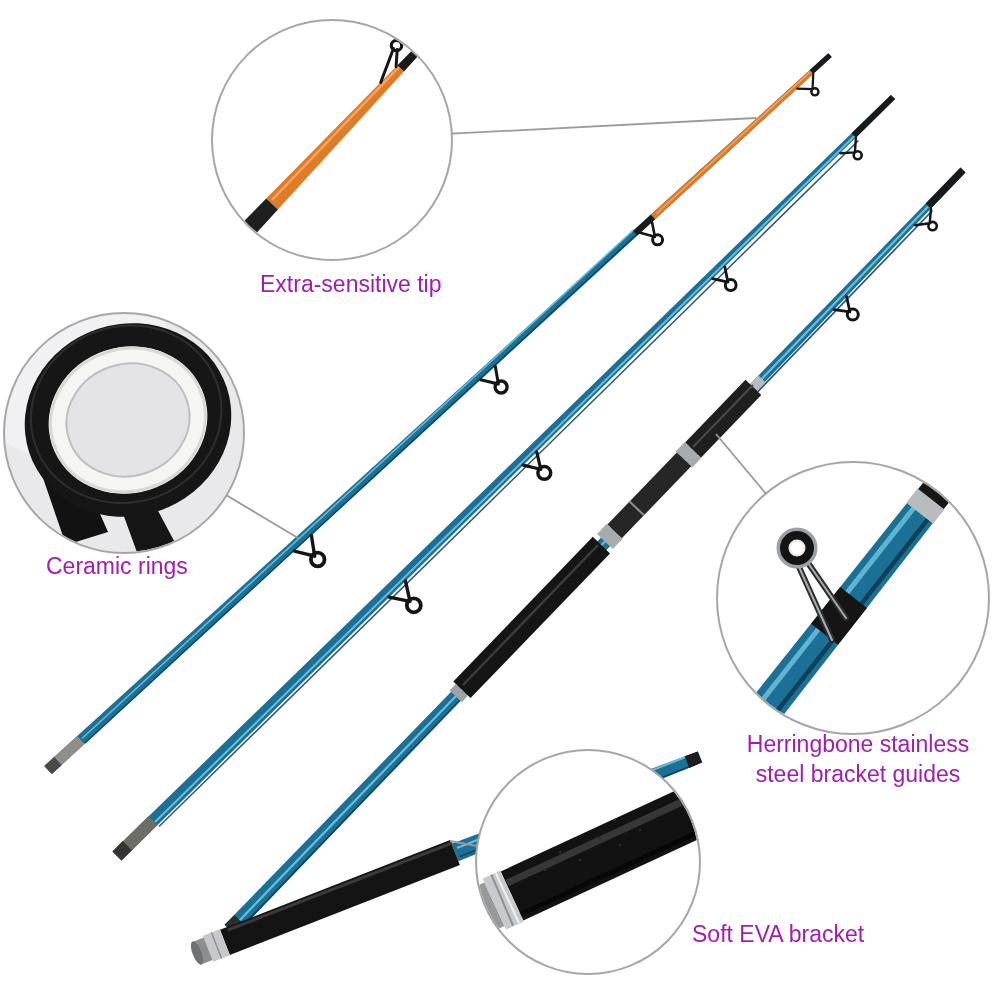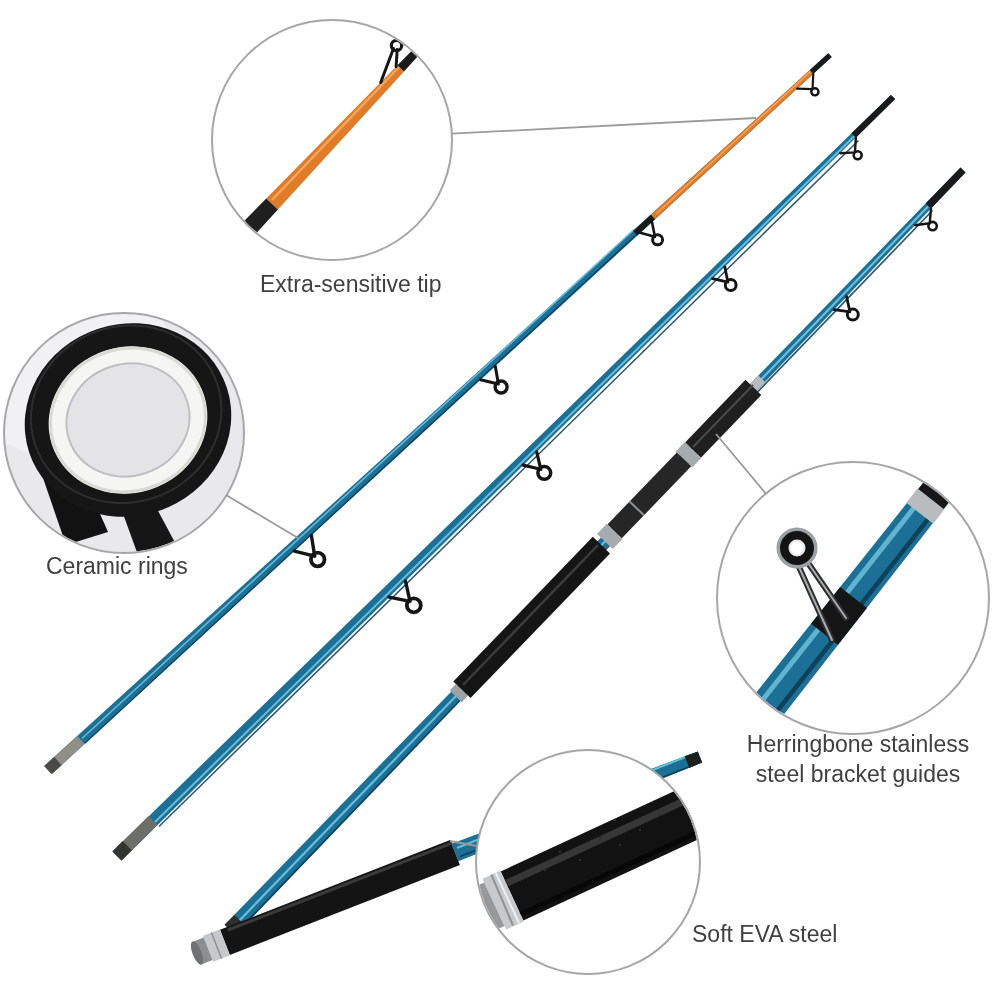--- a/index.html
+++ b/index.html
@@ -1,19 +1,19 @@
 <!DOCTYPE html>
 <html><head>
 <meta charset="utf-8">
 <style>
   html,body{margin:0;padding:0;background:#ffffff;}
   #stage{position:relative;width:1000px;height:1000px;background:#ffffff;overflow:hidden;
          font-family:"Liberation Sans",sans-serif;}
   #scene{position:absolute;left:0;top:0;}
-  .label{position:absolute;font-size:23px;line-height:1.3;color:#404040;white-space:nowrap;}
+  .label{position:absolute;font-size:23px;line-height:1.3;color:#a21caf;white-space:nowrap;}
   .label.center{text-align:center;white-space:normal;}
 </style>
 </head>
 <body>
 
 <div id="stage">
 <svg id="scene" width="1000" height="1000" viewBox="0 0 1000 1000">
   <defs>
     <clipPath id="c1">
           <circle cx="332" cy="140" r="119"></circle>
@@ -207,14 +207,14 @@
     <line x1="477" y1="846" x2="450" y2="841"></line>
   </g>
 </svg>
 
 <div class="label" style="left:260px;top:270px;">Extra-sensitive tip</div>
 <div class="label center" style="left:732px;top:730px;width:252px;">
   <span>Herringbone stainless</span><br>
   <span>steel bracket guides</span>
 </div>
 <div class="label" style="left:46px;top:552px;">Ceramic rings</div>
-<div class="label" style="left:692px;top:920px;">Soft EVA steel</div>
+<div class="label" style="left:692px;top:920px;">Soft EVA bracket</div>
 </div>
 
 </body></html>

